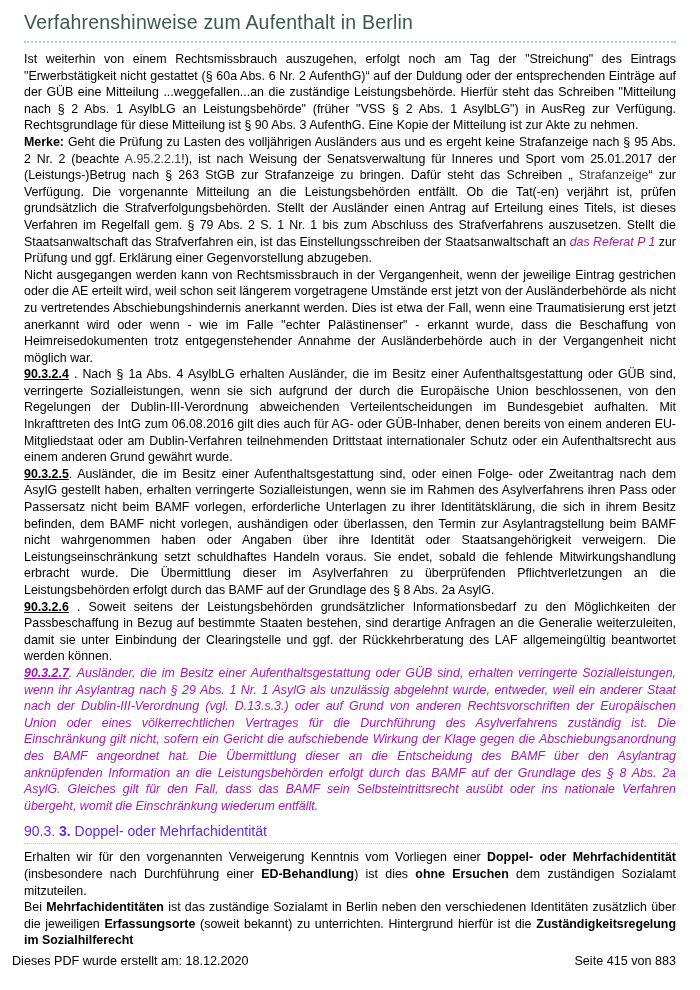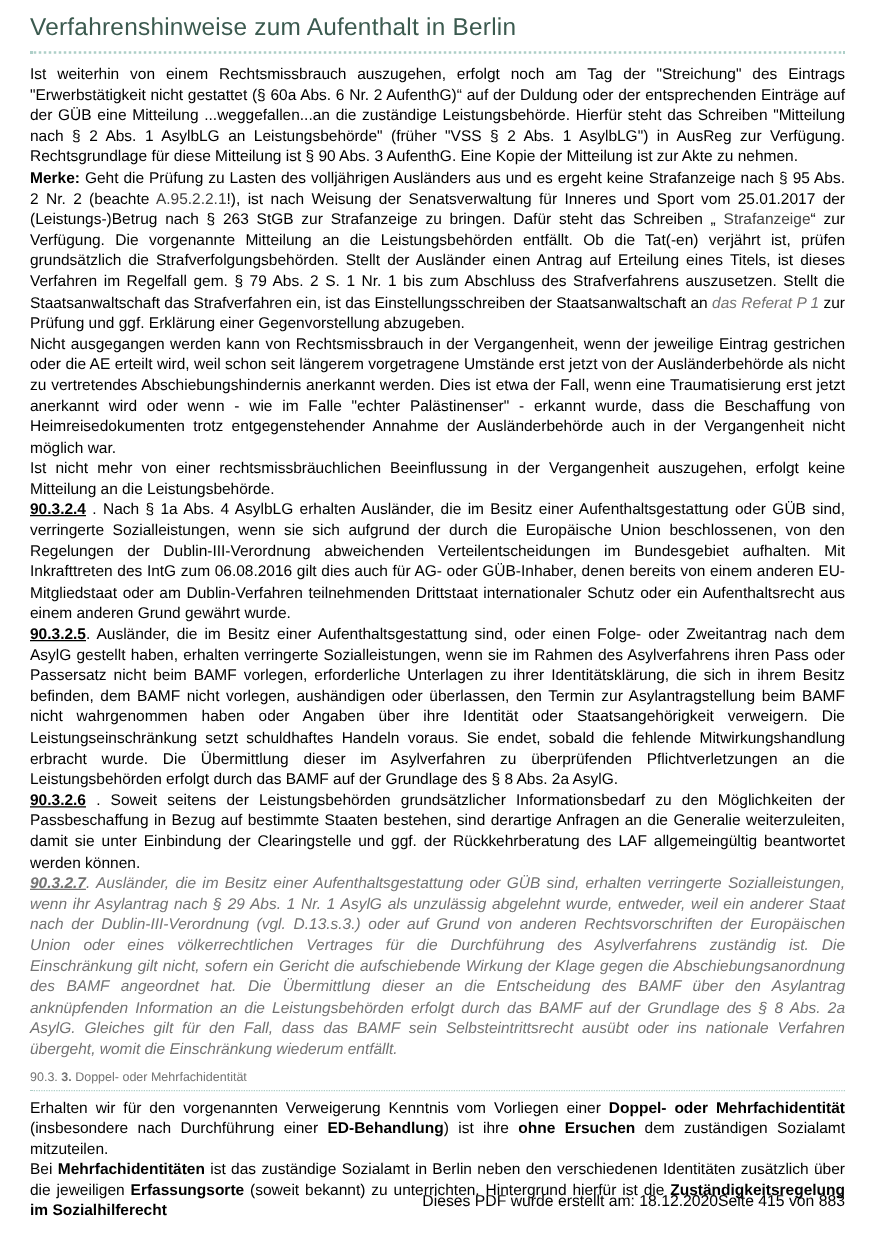--- a/index.html
+++ b/index.html
@@ -25,59 +25,58 @@
   }
   .para {
     margin: 0;
     font-size: 12.4px;
     line-height: 16.6px;
     text-align: justify;
     color: #000000;
   }
   .heading2 {
     margin: 9px 0 5px 0;
-    font-size: 10px;
-    color: #737373;
+    font-size: 14px;
+    color: #6d28d9;
     padding-bottom: 4px;
     border-bottom: 1px dotted #aecfc8;
     text-align: left;
   }
   .b { font-weight: 700; }
   .i { font-style: italic; }
   .u { text-decoration: underline; }
-  .red { color: #737373; }
+  .red { color: #a21caf; }
   .link { color: #404040; cursor: pointer; }
   .footer {
     position: absolute;
-    left: 24px;
+    left: 12px;
     right: 24px;
     bottom: 16px;
     display: flex;
-    justify-content: flex-end;
+    justify-content: space-between;
     font-size: 12.6px;
     color: #000000;
   }
 </style>
 </head>
 <body>
 
 <div class="page">
   <div class="content">
     <h1 class="title">Verfahrenshinweise zum Aufenthalt in Berlin</h1>
     <div id="doc-body">
         <p class="para"><span>Ist weiterhin von einem Rechtsmissbrauch auszugehen, erfolgt noch am Tag der "Streichung" des Eintrags "Erwerbstätigkeit nicht gestattet (§ 60a Abs. 6 Nr. 2 AufenthG)“ auf der Duldung oder der entsprechenden Einträge auf der GÜB eine Mitteilung ...weggefallen...an die zuständige Leistungsbehörde. Hierfür steht das Schreiben "Mitteilung nach § 2 Abs. 1 AsylbLG an Leistungsbehörde" (früher "VSS § 2 Abs. 1 AsylbLG") in AusReg zur Verfügung. Rechtsgrundlage für diese Mitteilung ist § 90 Abs. 3 AufenthG. Eine Kopie der Mitteilung ist zur Akte zu nehmen.</span></p>
         <p class="para"><span class="b">Merke:</span><span> Geht die Prüfung zu Lasten des volljährigen Ausländers aus und es ergeht keine Strafanzeige nach § 95 Abs. 2 Nr. 2 (beachte </span><span class="link">A.95.2.2.1</span><span>!), ist nach Weisung der Senatsverwaltung für Inneres und Sport vom 25.01.2017 der (Leistungs-)Betrug nach § 263 StGB zur Strafanzeige zu bringen. Dafür steht das Schreiben „ </span><span class="link">Strafanzeige</span><span>“ zur Verfügung. Die vorgenannte Mitteilung an die Leistungsbehörden entfällt. Ob die Tat(-en) verjährt ist, prüfen grundsätzlich die Strafverfolgungsbehörden. Stellt der Ausländer einen Antrag auf Erteilung eines Titels, ist dieses Verfahren im Regelfall gem. § 79 Abs. 2 S. 1 Nr. 1 bis zum Abschluss des Strafverfahrens auszusetzen. Stellt die Staatsanwaltschaft das Strafverfahren ein, ist das Einstellungsschreiben der Staatsanwaltschaft an </span><span class="i red">das Referat P 1</span><span> zur Prüfung und ggf. Erklärung einer Gegenvorstellung abzugeben.</span></p>
         <p class="para"><span>Nicht ausgegangen werden kann von Rechtsmissbrauch in der Vergangenheit, wenn der jeweilige Eintrag gestrichen oder die AE erteilt wird, weil schon seit längerem vorgetragene Umstände erst jetzt von der Ausländerbehörde als nicht zu vertretendes Abschiebungshindernis anerkannt werden. Dies ist etwa der Fall, wenn eine Traumatisierung erst jetzt anerkannt wird oder wenn - wie im Falle "echter Palästinenser" - erkannt wurde, dass die Beschaffung von Heimreisedokumenten trotz entgegenstehender Annahme der Ausländerbehörde auch in der Vergangenheit nicht möglich war.</span></p>
-        <p class="para"><span>Ist nicht mehr von einer rechtsmissbräuchlichen Beeinflussung in der Vergangenheit auszugehen, erfolgt keine Mitteilung an die Leistungsbehörde.</span></p>
         <p class="para"><span class="b u">90.3.2.4</span><span> . Nach § 1a Abs. 4 AsylbLG erhalten Ausländer, die im Besitz einer Aufenthaltsgestattung oder GÜB sind, verringerte Sozialleistungen, wenn sie sich aufgrund der durch die Europäische Union beschlossenen, von den Regelungen der Dublin-III-Verordnung abweichenden Verteilentscheidungen im Bundesgebiet aufhalten. Mit Inkrafttreten des IntG zum 06.08.2016 gilt dies auch für AG- oder GÜB-Inhaber, denen bereits von einem anderen EU-Mitgliedstaat oder am Dublin-Verfahren teilnehmenden Drittstaat internationaler Schutz oder ein Aufenthaltsrecht aus einem anderen Grund gewährt wurde.</span></p>
         <p class="para"><span class="b u">90.3.2.5</span><span>. Ausländer, die im Besitz einer Aufenthaltsgestattung sind, oder einen Folge- oder Zweitantrag nach dem AsylG gestellt haben, erhalten verringerte Sozialleistungen, wenn sie im Rahmen des Asylverfahrens ihren Pass oder Passersatz nicht beim BAMF vorlegen, erforderliche Unterlagen zu ihrer Identitätsklärung, die sich in ihrem Besitz befinden, dem BAMF nicht vorlegen, aushändigen oder überlassen, den Termin zur Asylantragstellung beim BAMF nicht wahrgenommen haben oder Angaben über ihre Identität oder Staatsangehörigkeit verweigern. Die Leistungseinschränkung setzt schuldhaftes Handeln voraus. Sie endet, sobald die fehlende Mitwirkungshandlung erbracht wurde. Die Übermittlung dieser im Asylverfahren zu überprüfenden Pflichtverletzungen an die Leistungsbehörden erfolgt durch das BAMF auf der Grundlage des § 8 Abs. 2a AsylG.</span></p>
         <p class="para"><span class="b u">90.3.2.6</span><span> . Soweit seitens der Leistungsbehörden grundsätzlicher Informationsbedarf zu den Möglichkeiten der Passbeschaffung in Bezug auf bestimmte Staaten bestehen, sind derartige Anfragen an die Generalie weiterzuleiten, damit sie unter Einbindung der Clearingstelle und ggf. der Rückkehrberatung des LAF allgemeingültig beantwortet werden können.</span></p>
         <p class="para"><span class="b i u red">90.3.2.7</span><span class="i red">. Ausländer, die im Besitz einer Aufenthaltsgestattung oder GÜB sind, erhalten verringerte Sozialleistungen, wenn ihr Asylantrag nach § 29 Abs. 1 Nr. 1 AsylG als unzulässig abgelehnt wurde, entweder, weil ein anderer Staat nach der Dublin-III-Verordnung (vgl. D.13.s.3.) oder auf Grund von anderen Rechtsvorschriften der Europäischen Union oder eines völkerrechtlichen Vertrages für die Durchführung des Asylverfahrens zuständig ist. Die Einschränkung gilt nicht, sofern ein Gericht die aufschiebende Wirkung der Klage gegen die Abschiebungsanordnung des BAMF angeordnet hat. Die Übermittlung dieser an die Entscheidung des BAMF über den Asylantrag anknüpfenden Information an die Leistungsbehörden erfolgt durch das BAMF auf der Grundlage des § 8 Abs. 2a AsylG. Gleiches gilt für den Fall, dass das BAMF sein Selbsteintrittsrecht ausübt oder ins nationale Verfahren übergeht, womit die Einschränkung wiederum entfällt.</span></p>
         <div class="heading2"><span>90.3. </span><span class="b">3.</span><span> Doppel- oder Mehrfachidentität</span></div>
-        <p class="para"><span>Erhalten wir für den vorgenannten Verweigerung Kenntnis vom Vorliegen einer </span><span class="b">Doppel- oder Mehrfachidentität</span><span> (insbesondere nach Durchführung einer </span><span class="b">ED-Behandlung</span><span>) ist ihre </span><span class="b">ohne Ersuchen</span><span> dem zuständigen Sozialamt mitzuteilen.</span></p>
+        <p class="para"><span>Erhalten wir für den vorgenannten Verweigerung Kenntnis vom Vorliegen einer </span><span class="b">Doppel- oder Mehrfachidentität</span><span> (insbesondere nach Durchführung einer </span><span class="b">ED-Behandlung</span><span>) ist dies </span><span class="b">ohne Ersuchen</span><span> dem zuständigen Sozialamt mitzuteilen.</span></p>
         <p class="para"><span>Bei </span><span class="b">Mehrfachidentitäten</span><span> ist das zuständige Sozialamt in Berlin neben den verschiedenen Identitäten zusätzlich über die jeweiligen </span><span class="b">Erfassungsorte</span><span> (soweit bekannt) zu unterrichten. Hintergrund hierfür ist die </span><span class="b">Zuständigkeitsregelung im Sozialhilferecht</span></p>
       </div>
   </div>
   <div class="footer">
     <span>Dieses PDF wurde erstellt am: 18.12.2020</span>
     <span>Seite 415 von 883</span>
   </div>
 </div>
 
 </body></html>

